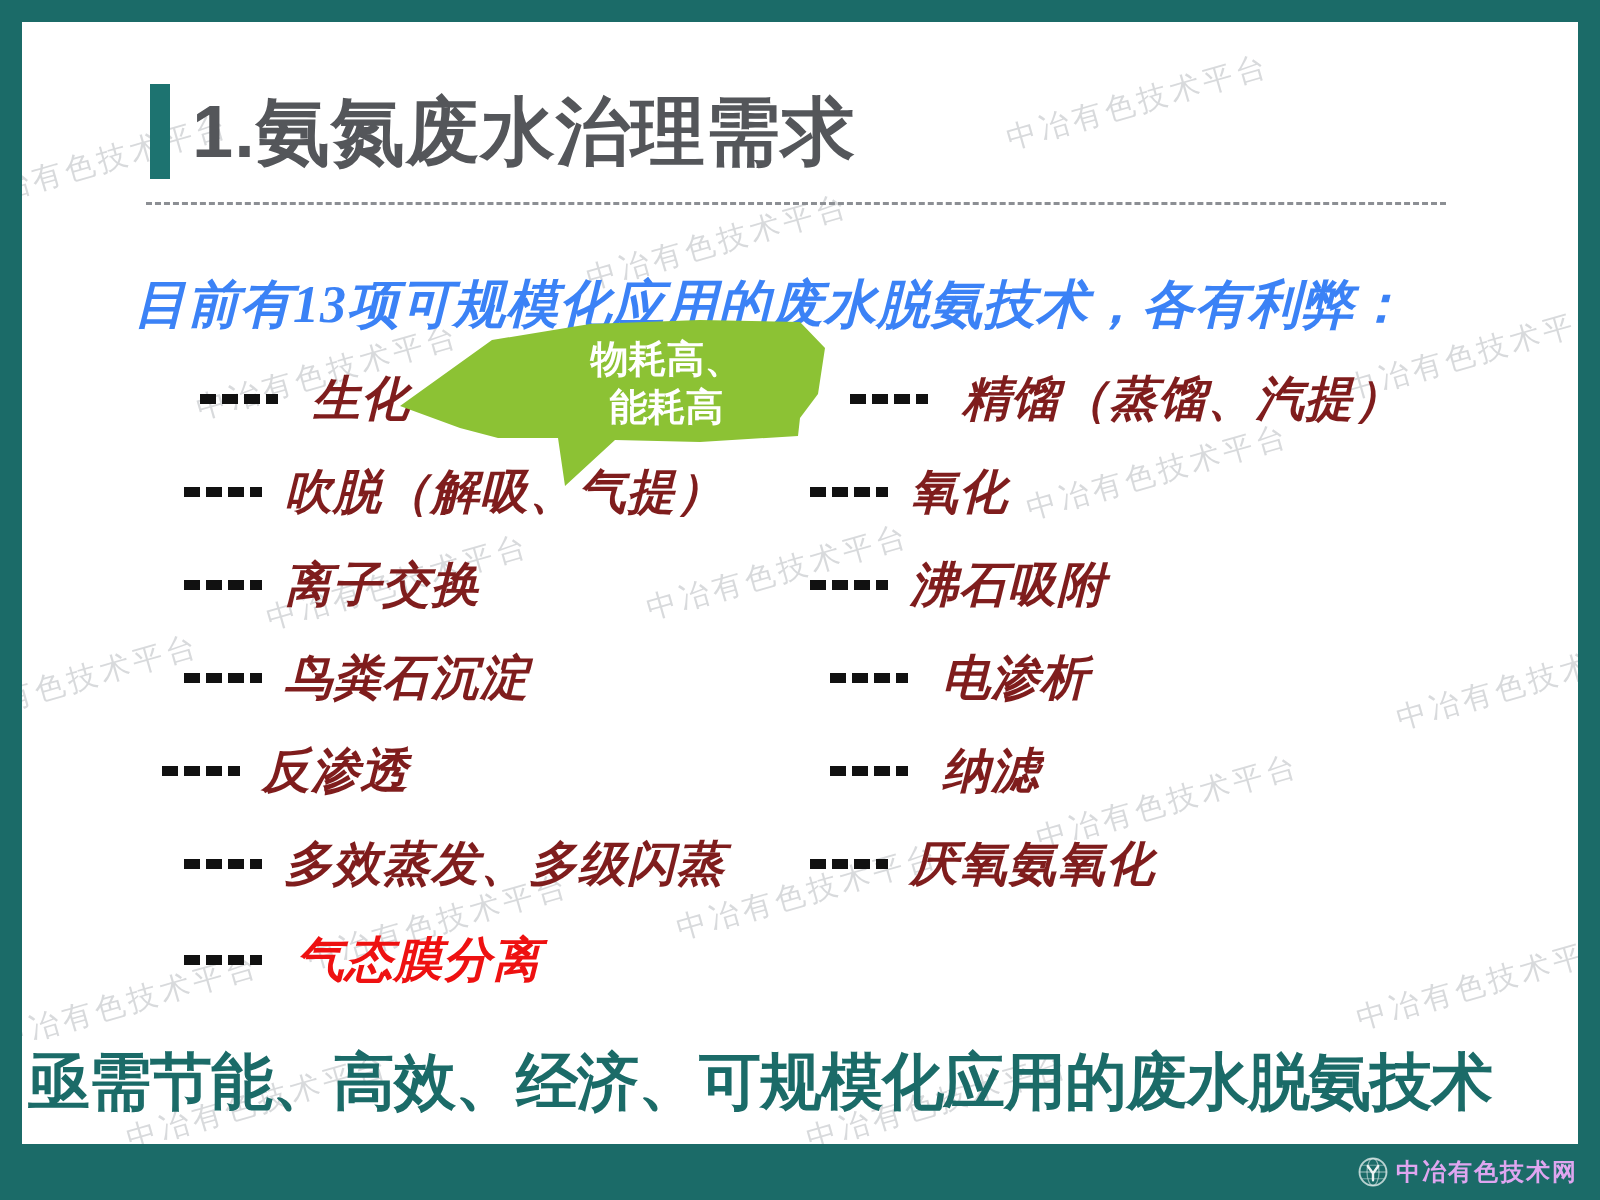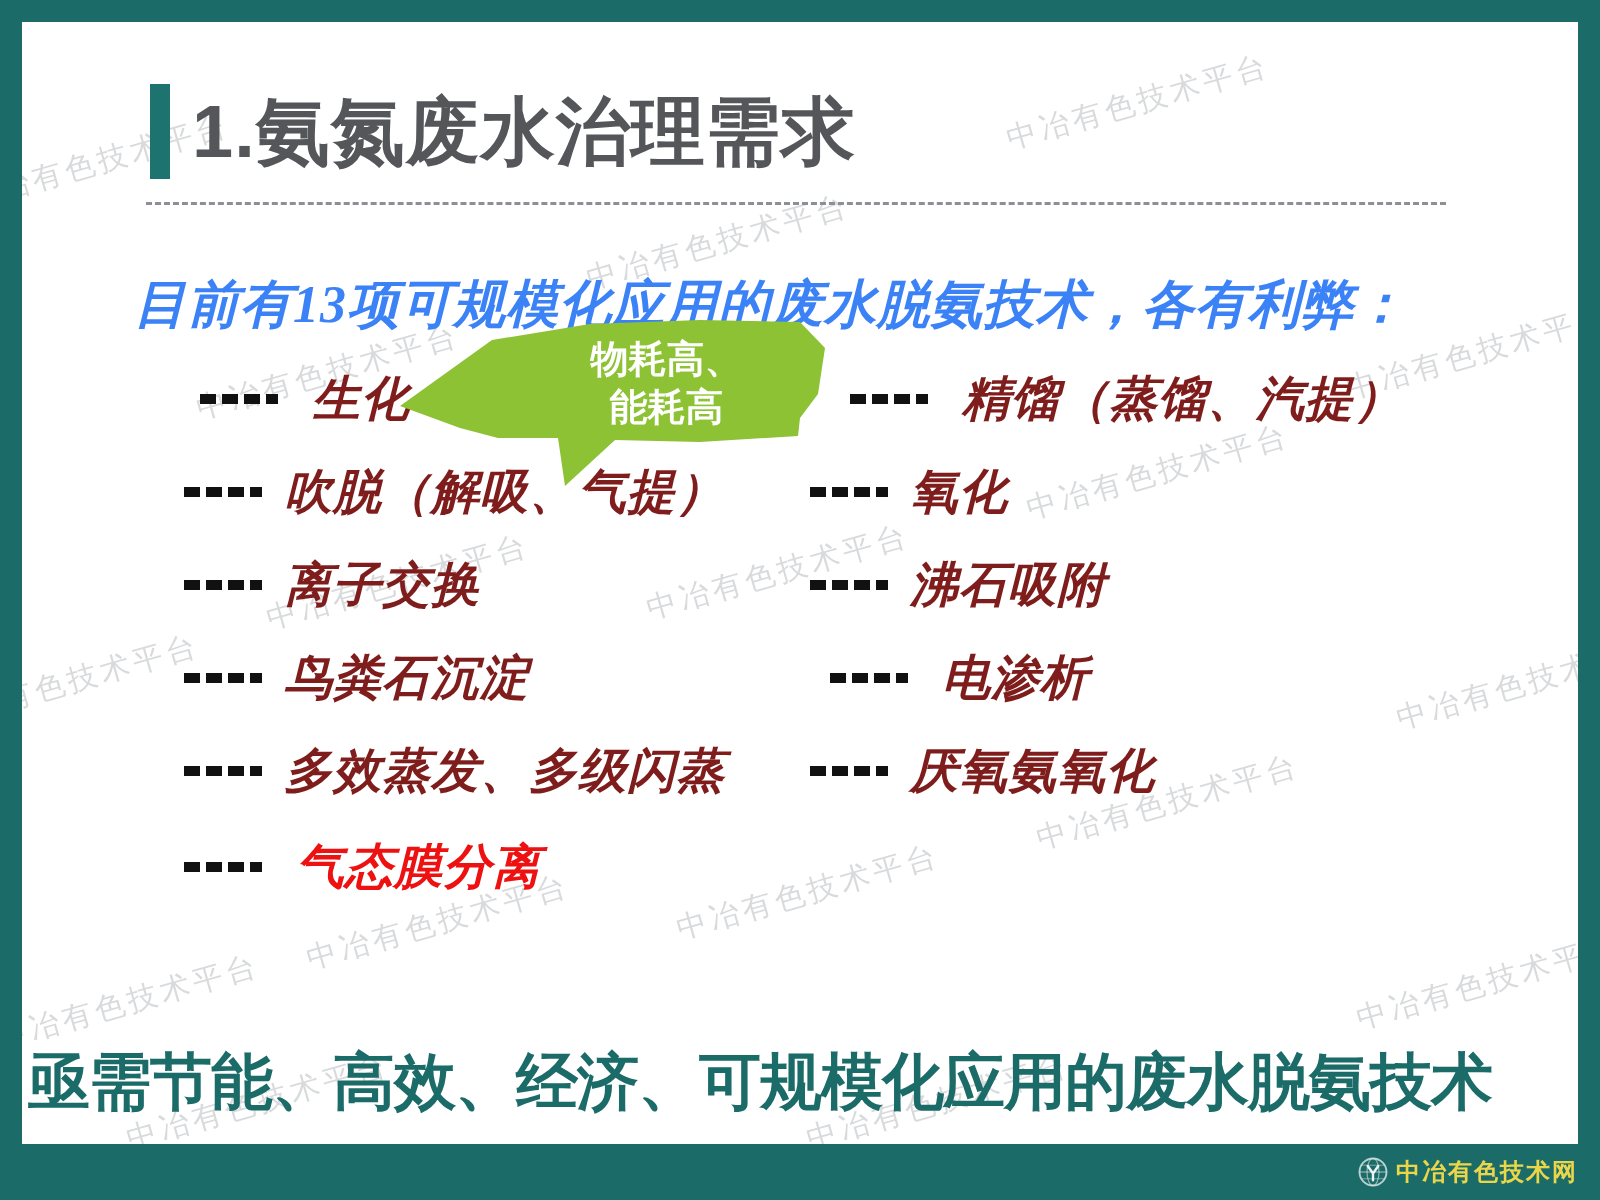--- a/index.html
+++ b/index.html
@@ -44,21 +44,21 @@
     align-items: center;
     gap: 8px;
     opacity: 0.92;
   }
   #footer-brand .logo-mark {
     width: 30px;
     height: 30px;
     flex: 0 0 auto;
   }
   #footer-brand .brand-text {
-    color: #fde047;
+    color: #f0abfc;
     font-size: 24px;
     font-weight: bold;
     letter-spacing: 2px;
     font-family: Liberation Sans, sans-serif;
   }
 
   
   #watermarks {
     position: absolute;
     left: 0; top: 0;
@@ -293,20 +293,30 @@
           <div class="col col-left indent-1">
             <span class="dash"></span>
             <span class="item-text">鸟粪石沉淀</span>
           </div>
           <div class="col col-right indent-r1">
             <span class="dash"></span>
             <span class="item-text pad">电渗析</span>
           </div>
         </div>
 
+        <div class="list-row">
+          <div class="col col-left">
+            <span class="dash"></span>
+            <span class="item-text">反渗透</span>
+          </div>
+          <div class="col col-right indent-r1">
+            <span class="dash"></span>
+            <span class="item-text pad">纳滤</span>
+          </div>
+        </div>
 
         <div class="list-row">
           <div class="col col-left indent-1">
             <span class="dash"></span>
             <span class="item-text">多效蒸发、多级闪蒸</span>
           </div>
           <div class="col col-right">
             <span class="dash"></span>
             <span class="item-text">厌氧氨氧化</span>
           </div>

